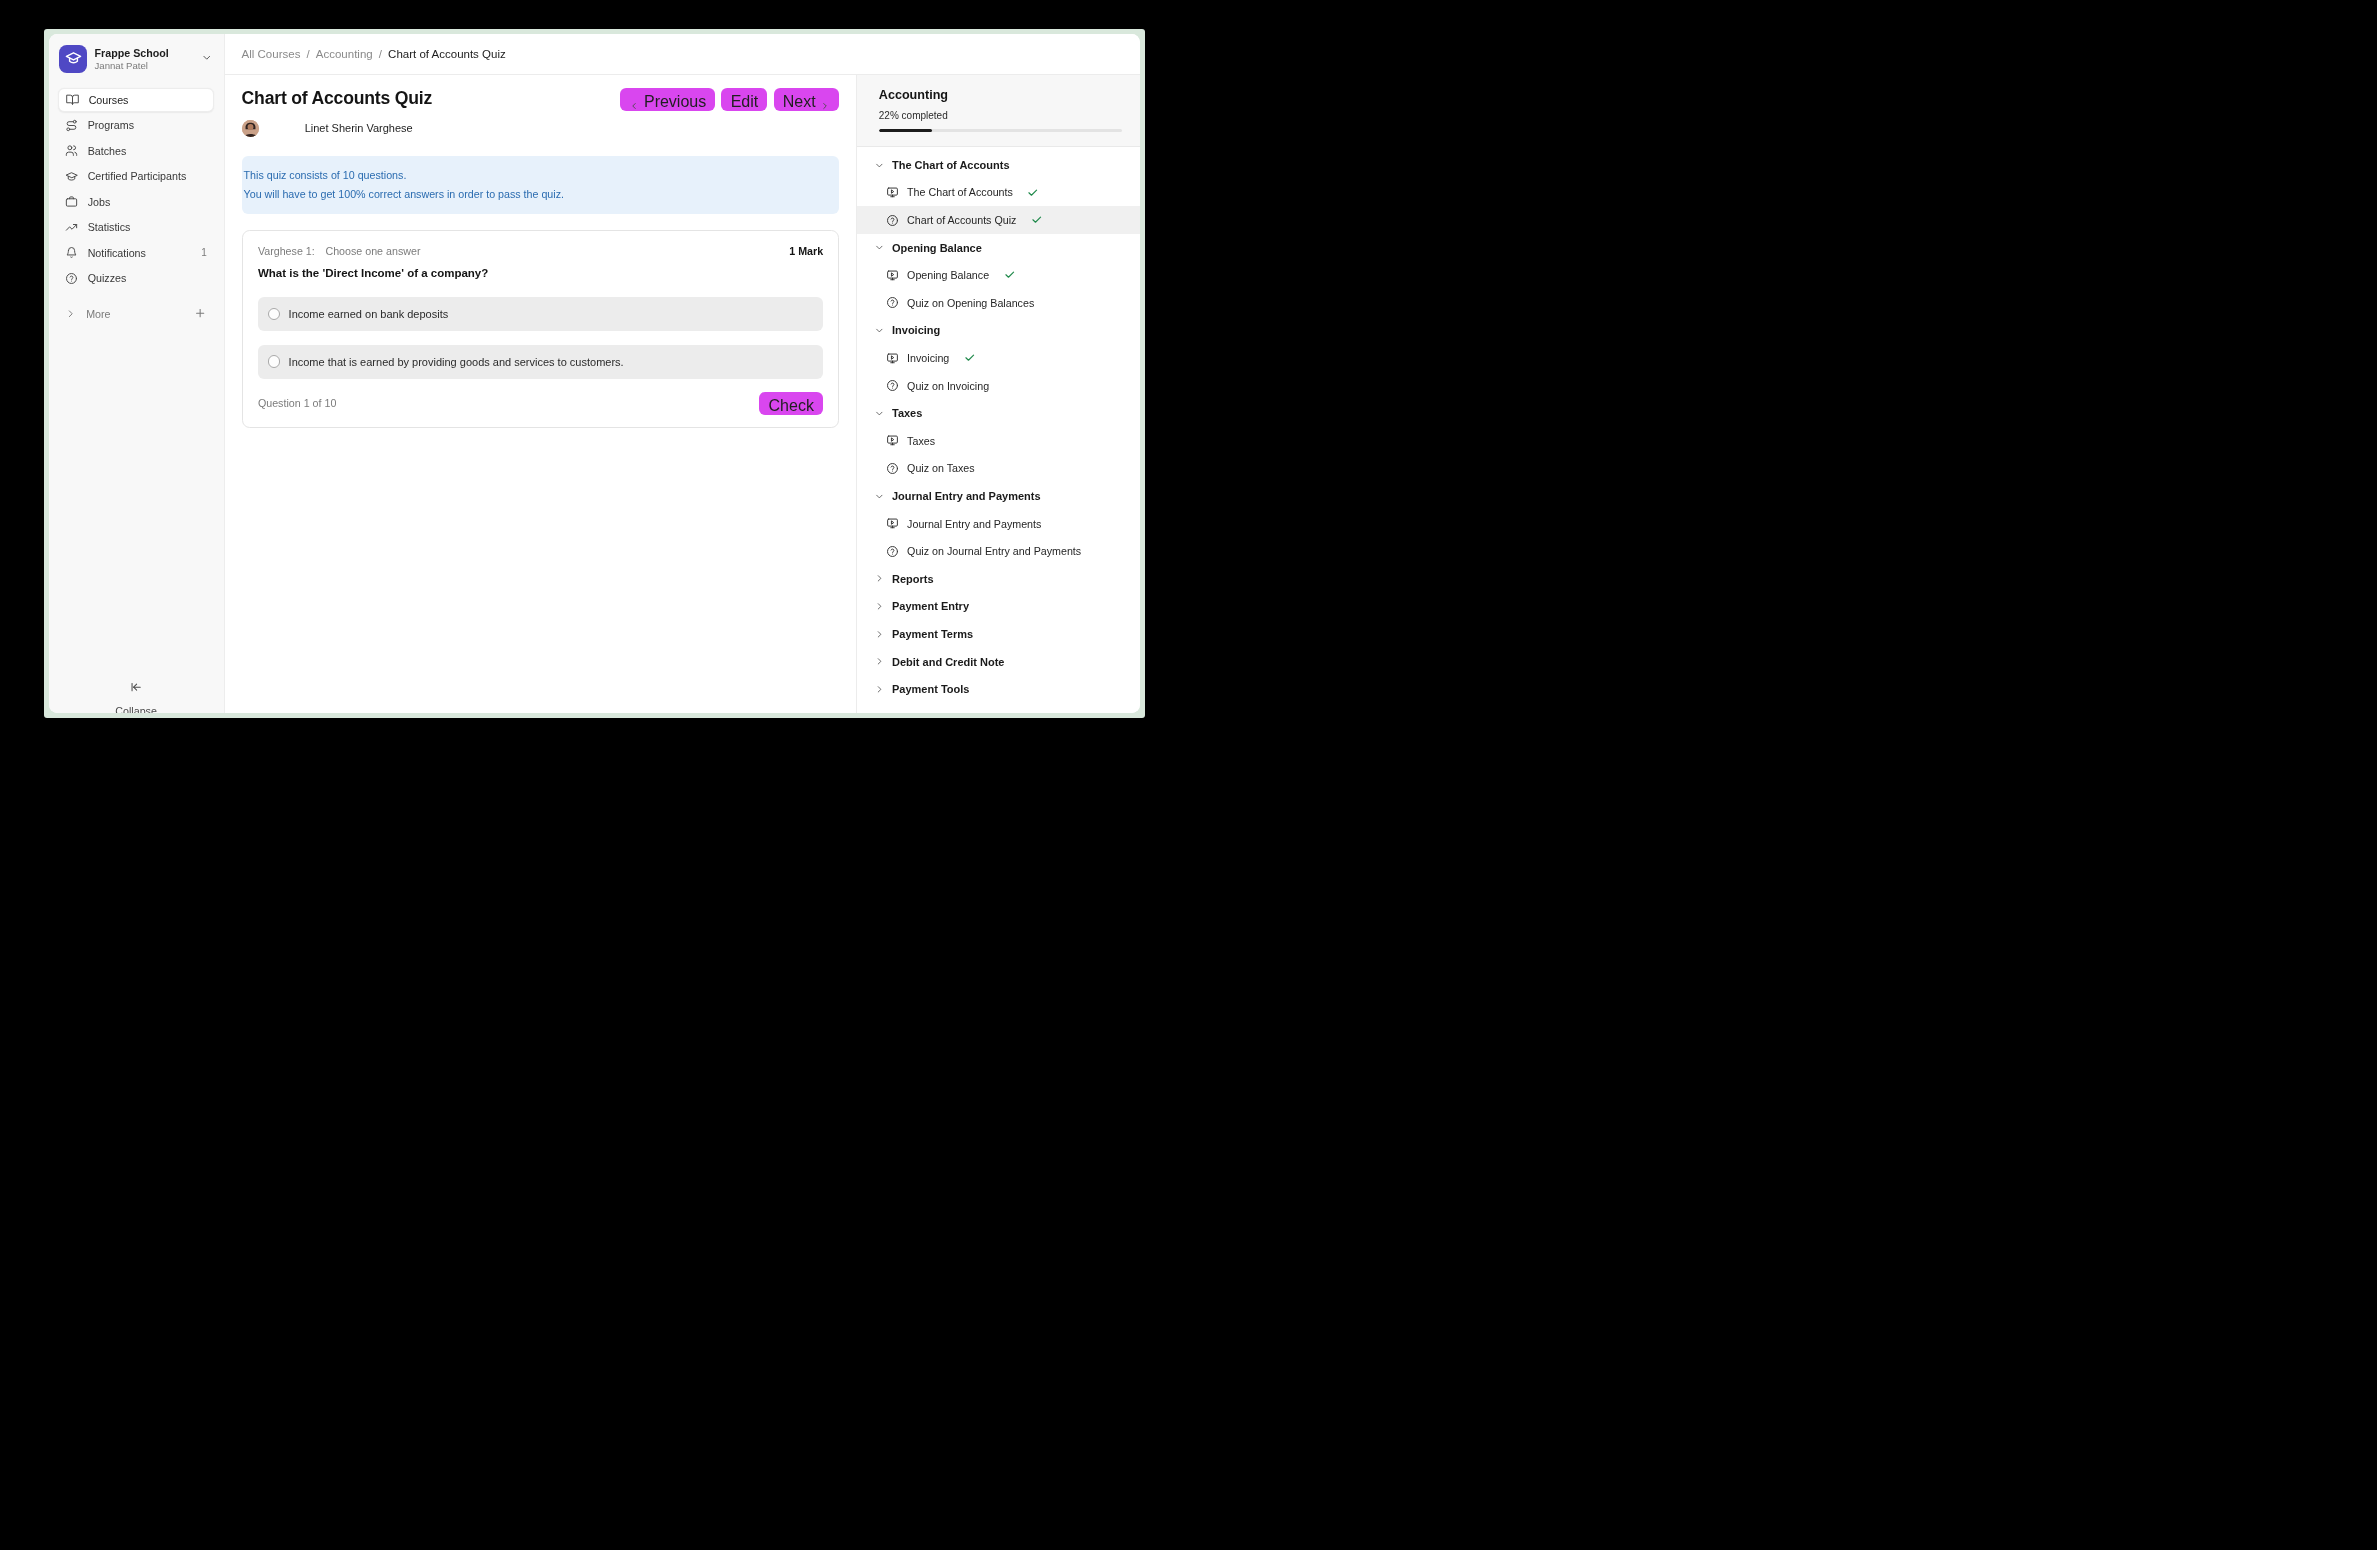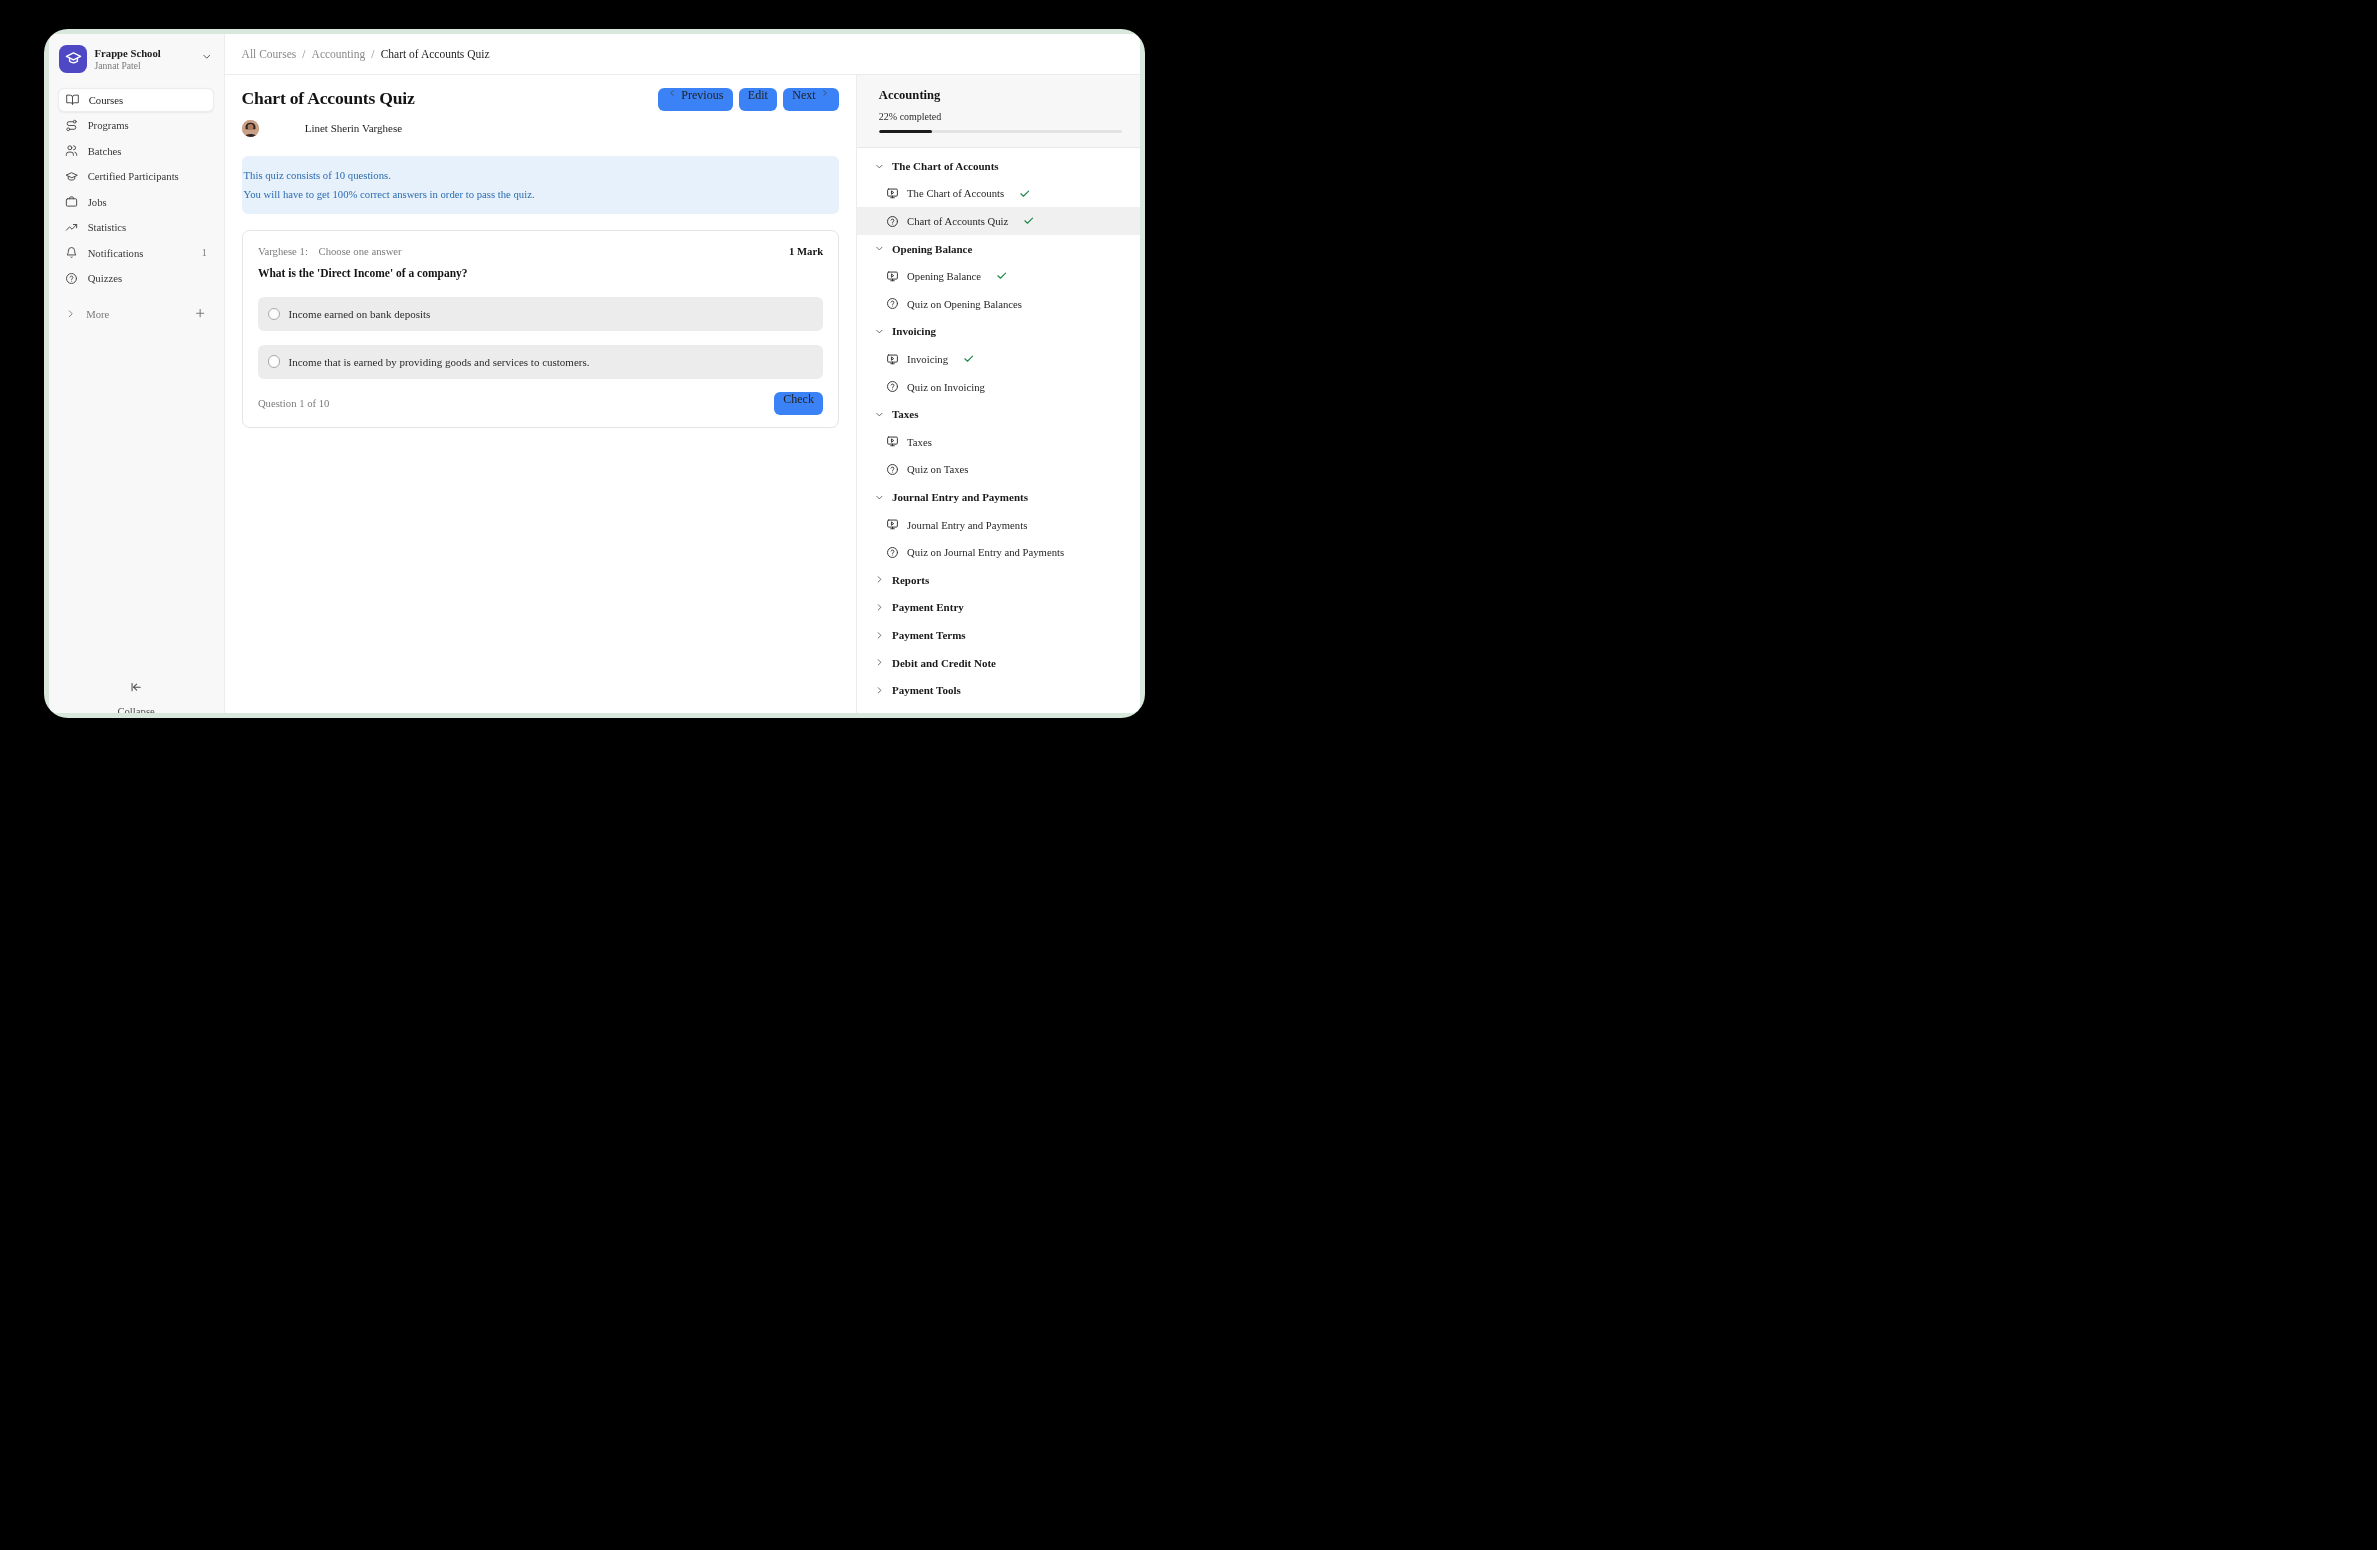--- a/index.html
+++ b/index.html
@@ -8,23 +8,22 @@
     background:#000;
     font-family:"Liberation Sans","DejaVu Sans",sans-serif;
     position:relative;
     overflow:hidden;
     -webkit-font-smoothing:antialiased;
   }
   .frame {
     position:absolute; left:44px; top:29px;
     width:1101px; height:689px;
     background:var(--frame,#d9e8dc);
-    border-radius:24px;
+    border-radius:3px;
     padding:4.6px;
-    font-family:Liberation Serif, serif;
   }
   .window {
     width:100%; height:100%;
     background:#fff;
     border-radius:8.4px;
     overflow:hidden;
     display:flex;
   }
 
   
@@ -103,25 +102,25 @@
   .crumb-current { color:#1d1d1d; font-weight:500; }
 
   .body-row { flex:1; display:flex; min-height:0; }
 
   
   .content { flex:1; min-width:0; padding:13px 17px 0; background:#fff; }
   .title-row { display:flex; align-items:flex-start; }
   .page-title { font-size:17.6px; font-weight:700; color:#141414; letter-spacing:-0.2px; }
   .title-buttons { margin-left:auto; display:flex; gap:6.1px; }
   .btn {
-    background:#3b82f6; border:none; border-radius:6.1px;
+    background:#d946ef; border:none; border-radius:6.1px;
     height:23px; padding:0 9.2px;
-    font-size:12px; color:#1f1f1f;
+    font-size:16px; color:#1f1f1f;
     font-family:inherit;
-    display:flex; align-items:flex-start; gap:4.6px;
+    display:flex; align-items:flex-end; gap:4.6px;
     cursor:pointer;
   }
   .btn svg { width:10px; height:10px; color:#4a4a4a; }
 
   .author-row { display:flex; align-items:center; gap:6.1px; margin-top:9.2px; }
   .avatar {
     width:17px; height:17px; border-radius:50%; overflow:hidden; flex:none;
     background:#caa188;
   }
   .avatar svg { width:100%; height:100%; display:block; }

